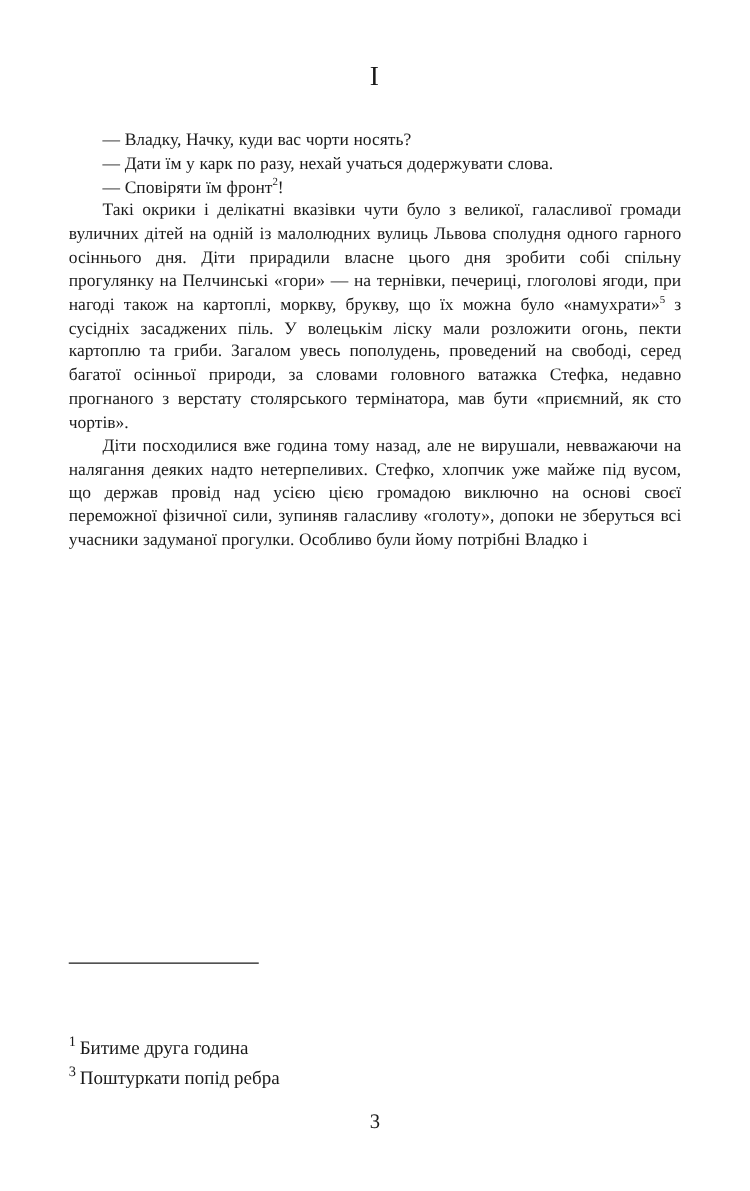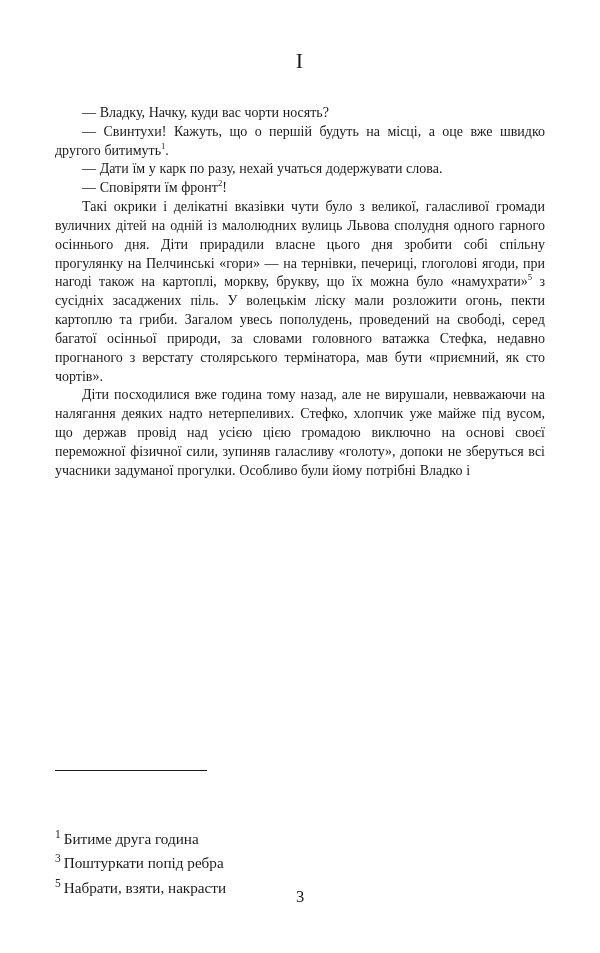--- a/index.html
+++ b/index.html
@@ -90,30 +90,28 @@
 </style>
 </head>
 <body>
 
 <div class="page">
 
   <div class="chapter-number">I</div>
 
   <div class="body-block">
     <p class="para dash-line">— Владку, Начку, куди вас чорти носять?</p>
-    <p class="para dash-line"><span>— Свинтухи! Кажуть, що о першій будуть на місці, а оце вже швидко другого битимуть</span><sup>1</sup><span>.</span></p>
     <p class="para dash-line">— Дати їм у карк по разу, нехай учаться додержувати слова.</p>
     <p class="para dash-line"><span>— Сповіряти їм фронт</span><sup>2</sup><span>!</span></p>
     <p class="para"><span>Такі окрики і делікатні вказівки чути було з великої, галасливої громади вуличних дітей на одній із малолюдних вулиць Львова сполудня одного гарного осіннього дня. Діти прирадили власне цього дня зробити собі спільну прогулянку на Пелчинські «гори» — на тернівки, печериці, глоголові ягоди, при нагоді також на картоплі, моркву, брукву, що їх можна було «намухрати»</span><sup>5</sup><span> з сусідніх засаджених піль. У волецькім ліску мали розложити огонь, пекти картоплю та гриби. Загалом увесь пополудень, проведений на свободі, серед багатої осінньої природи, за словами головного ватажка Стефка, недавно прогнаного з верстату столярського термінатора, мав бути «приємний, як сто чортів».</span></p>
     <p class="para">Діти посходилися вже година тому назад, але не вирушали, невважаючи на налягання деяких надто нетерпеливих. Стефко, хлопчик уже майже під вусом, що держав провід над усією цією громадою виключно на основі своєї переможної фізичної сили, зупиняв галасливу «голоту», допоки не зберуться всі учасники задуманої прогулки. Особливо були йому потрібні Владко і</p>
   </div>
 
   <div class="footnote-rule"></div>
 
   <div class="footnotes">
     <div><span class="fn-marker">1</span><span>Битиме друга година</span></div>
     <div><span class="fn-marker">3</span><span>Поштуркати попід ребра</span></div>
-    <div><span class="fn-marker">5</span><span>Набрати, взяти, накрасти</span></div>
   </div>
 
   <div class="folio">3</div>
 
 </div>
 
 </body></html>

